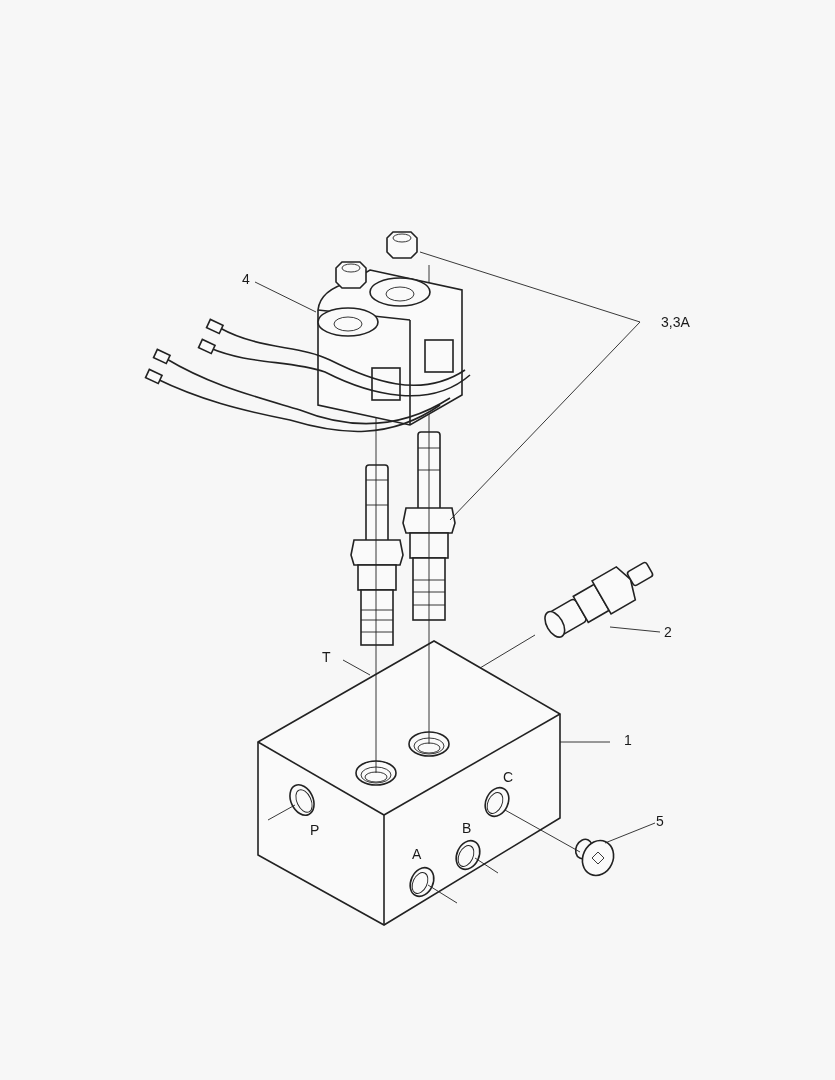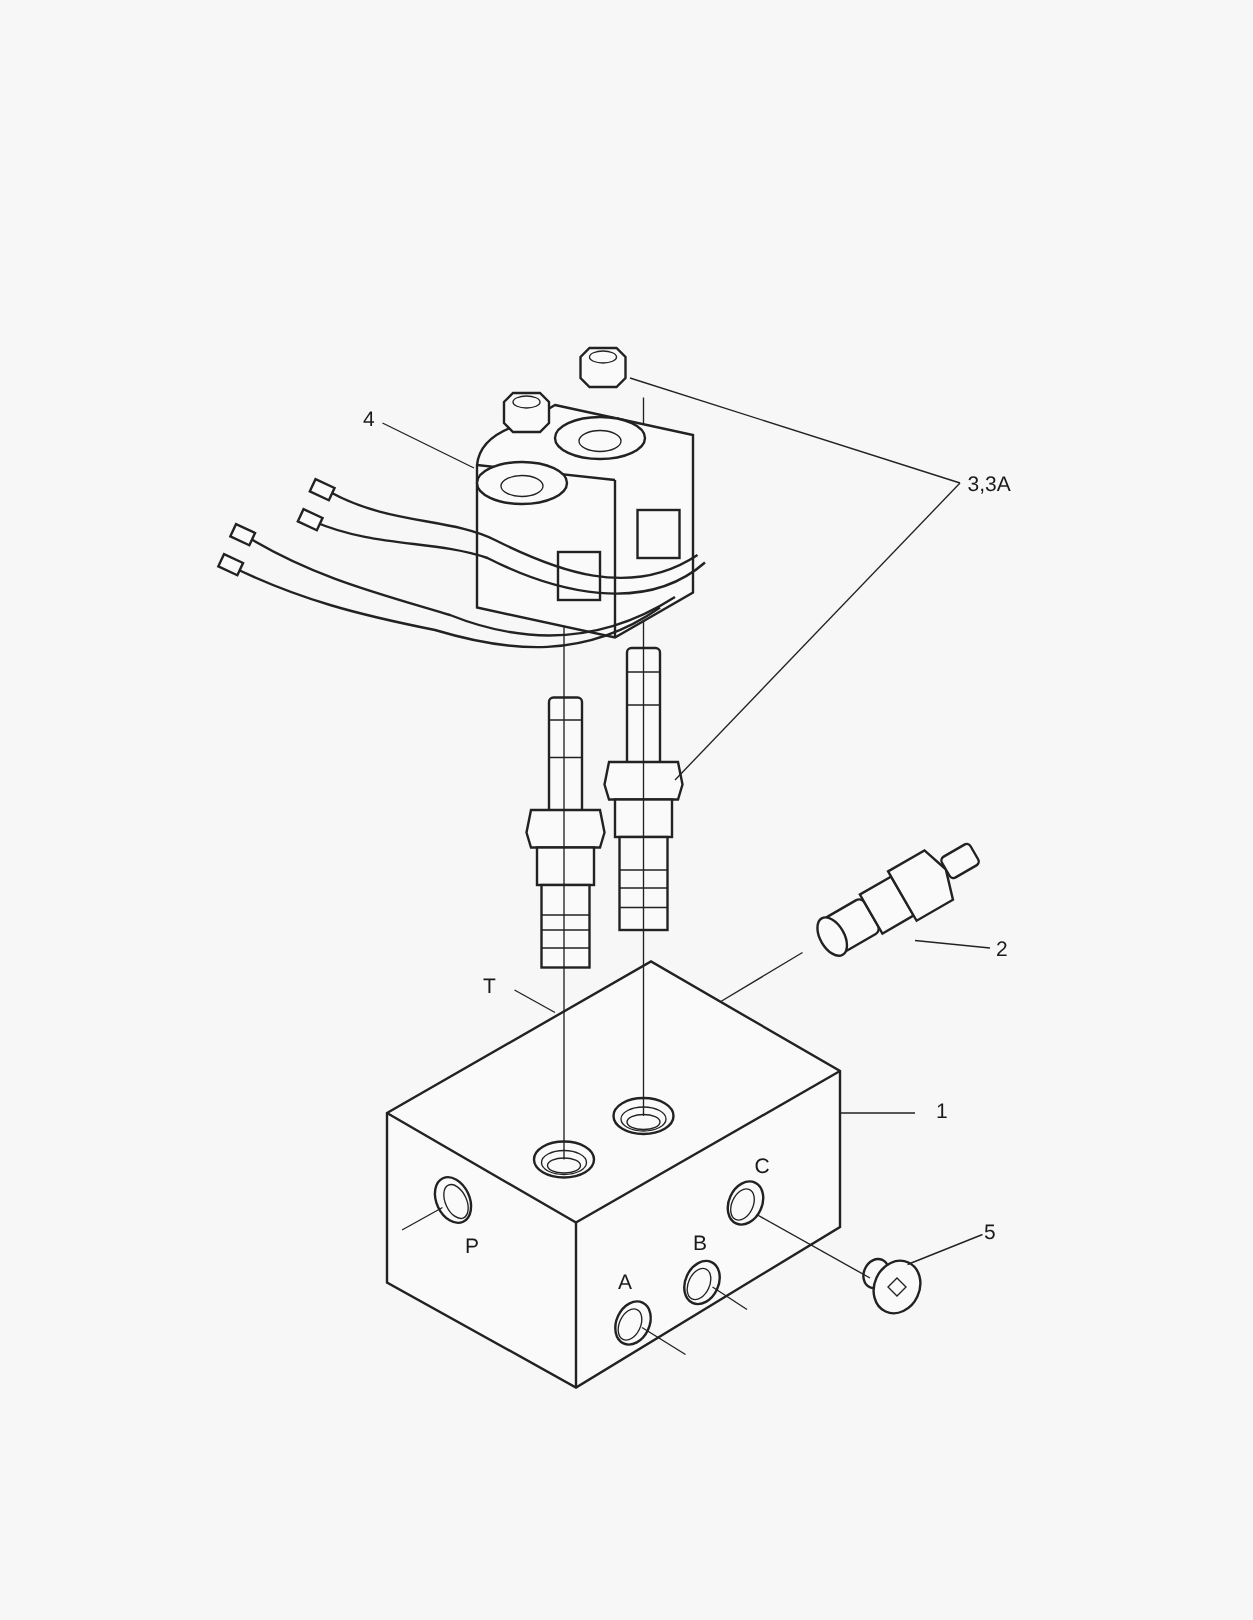--- a/index.html
+++ b/index.html
@@ -116,21 +116,21 @@
     <line class="thin" x1="560" y1="742" x2="610" y2="742"></line>
     <line class="thin" x1="505" y1="810" x2="580" y2="852"></line>
     <line class="thin" x1="605" y1="843" x2="655" y2="823"></line>
     <line class="thin" x1="268" y1="820" x2="295" y2="805"></line>
     <line class="thin" x1="475" y1="858" x2="498" y2="873"></line>
     <line class="thin" x1="428" y1="885" x2="457" y2="903"></line>
   </g>
 </svg>
 
 <div class="lbl" style="left:242px;top:272px;">4</div>
-<div class="lbl" style="left:645px;top:315px;">3,3A</div>
+<div class="lbl" style="left:661px;top:315px;">3,3A</div>
 <div class="lbl" style="left:664px;top:625px;">2</div>
 <div class="lbl" style="left:624px;top:733px;">1</div>
 <div class="lbl" style="left:656px;top:814px;">5</div>
 
 <div class="lbl" style="left:322px;top:650px;">T</div>
 <div class="lbl" style="left:310px;top:823px;">P</div>
 <div class="lbl" style="left:412px;top:847px;">A</div>
 <div class="lbl" style="left:462px;top:821px;">B</div>
 <div class="lbl" style="left:503px;top:770px;">C</div>
 

